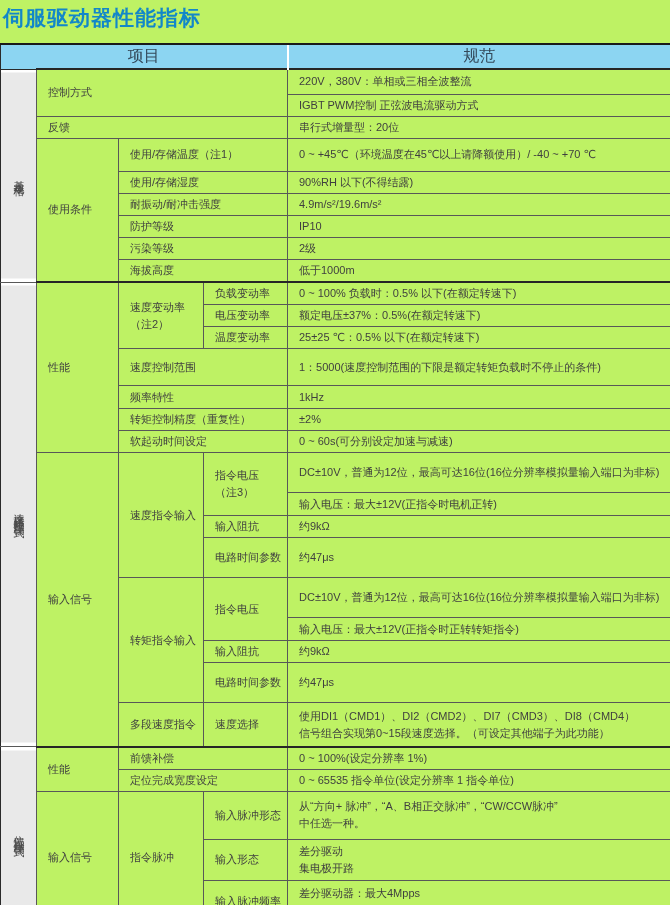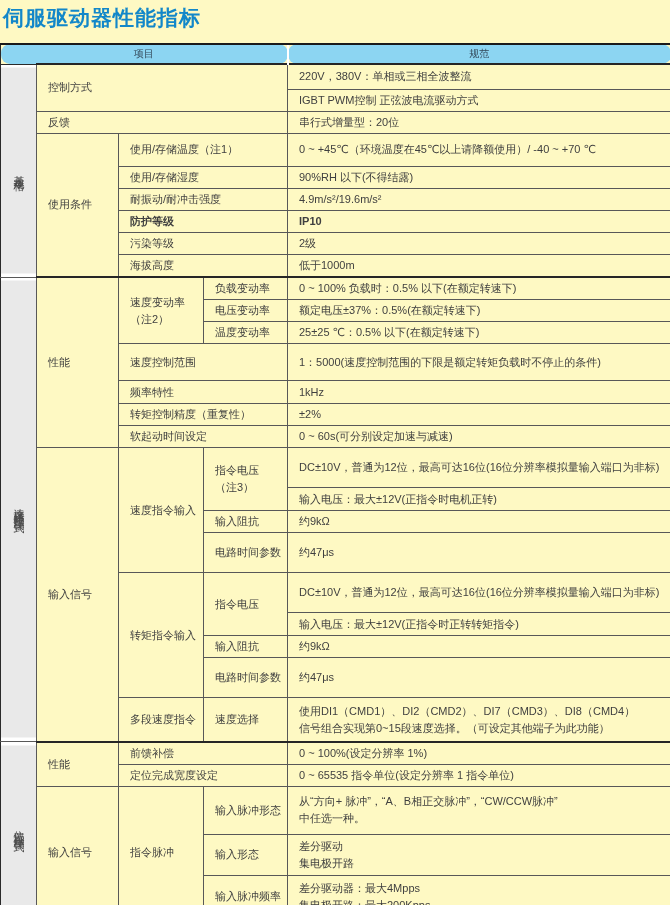--- a/index.html
+++ b/index.html
@@ -1,34 +1,34 @@
 <!DOCTYPE html>
 <html><head>
 <meta charset="utf-8">
 <style>
   html,body{margin:0;padding:0;background:#fff;}
   .page{
-    width:670px;height:905px;overflow:hidden;background:#fef9c3;
+    width:670px;height:905px;overflow:hidden;background:#bef264;
     font-family:"Liberation Sans","DejaVu Sans",sans-serif;
     color:#3f3f3f;box-sizing:border-box;
   }
   .page-title{
     color:#1287c9;font-size:21px;font-weight:bold;
     margin:0;padding:5px 0 0 3px;line-height:1.2;letter-spacing:1px;
   }
   table.spec{
     border-collapse:collapse;table-layout:fixed;width:670px;
     margin-top:13px;font-size:11px;color:#3f3f3f;
     border-left:1px solid #2a2a2a;border-right:1px solid #2a2a2a;
   }
   col.c0{width:36px}col.c1{width:82px}col.c2{width:85px}col.c3{width:84px}col.c4{width:383px}
   th{
-    background:#8cd5f2;font-weight:normal;font-size:10px;color:#33495a;
+    background:#8cd5f2;font-weight:normal;font-size:16px;color:#33495a;
     height:16px;text-align:center;padding:1px 12px;
-    border-top:2px solid #1a1a1a;border-bottom:1px solid #2a2a2a;border-radius:9px;
+    border-top:2px solid #1a1a1a;border-bottom:1px solid #2a2a2a;
   }
   th + th{border-left:2px solid #fff;}
   td{
     border:1px solid #585858;vertical-align:middle;
     padding:2px 4px 2px 10px;line-height:1.55;white-space:pre-line;
     overflow:hidden;
   }
   td.value{padding-left:11px;}
   td.label{padding-left:11px;}
   td.cat{
@@ -81,21 +81,21 @@
           <td class="value">0 ~ +45℃（环境温度在45℃以上请降额使用）/ -40 ~ +70 ℃</td>
         </tr>
         <tr style="height: 22px;">
           <td colspan="2" class="label">使用/存储湿度</td>
           <td class="value">90%RH 以下(不得结露)</td>
         </tr>
         <tr style="height: 22px;">
           <td colspan="2" class="label">耐振动/耐冲击强度</td>
           <td class="value">4.9m/s²/19.6m/s²</td>
         </tr>
-        <tr style="height: 22px; font-weight: bold;">
+        <tr style="height: 22px;">
           <td colspan="2" class="label">防护等级</td>
           <td class="value">IP10</td>
         </tr>
         <tr style="height: 22px;">
           <td colspan="2" class="label">污染等级</td>
           <td class="value">2级</td>
         </tr>
         <tr style="height: 18px; margin-top: 16px;">
           <td colspan="2" class="label">海拔高度</td>
           <td class="value">低于1000m</td>

